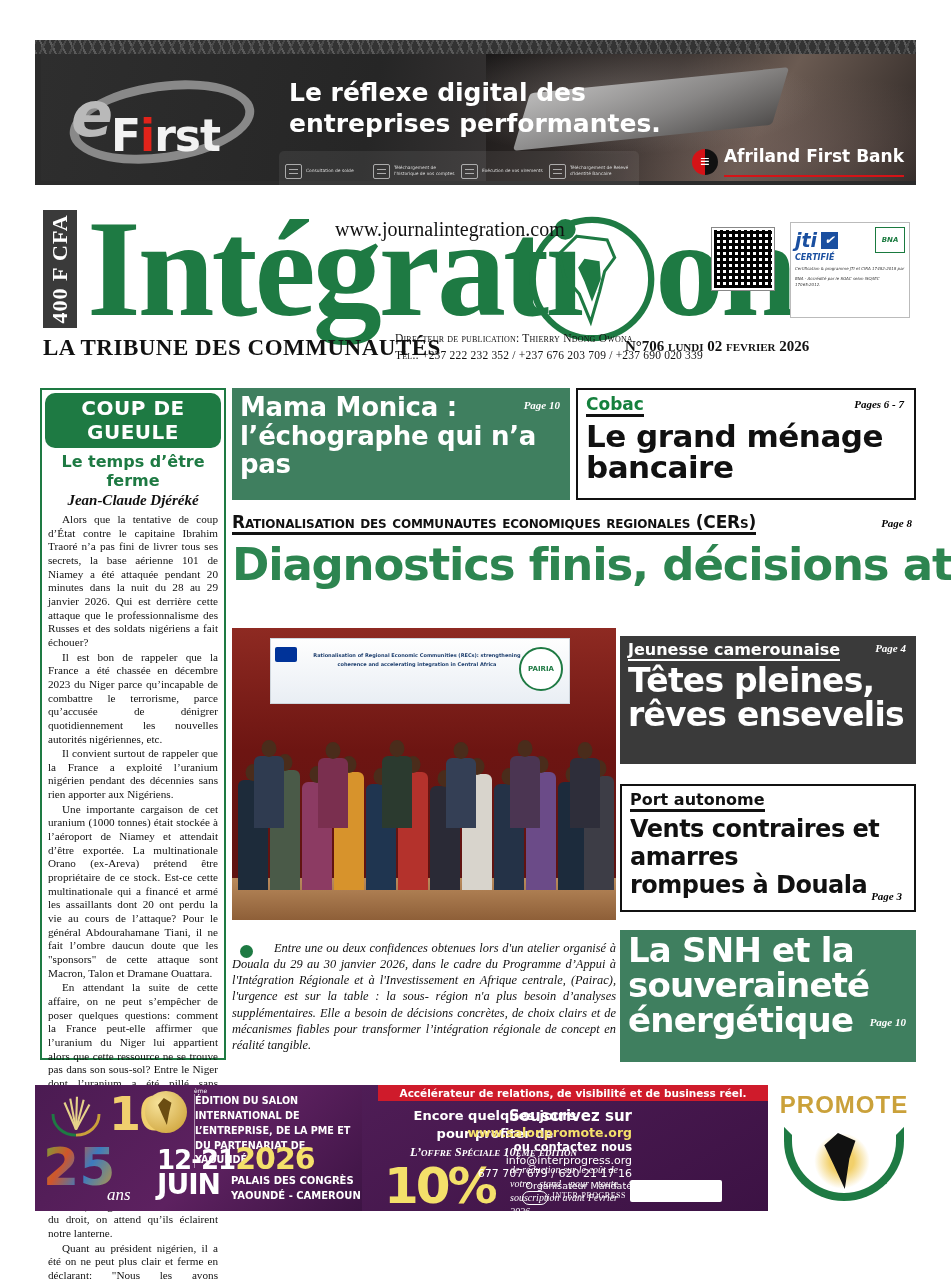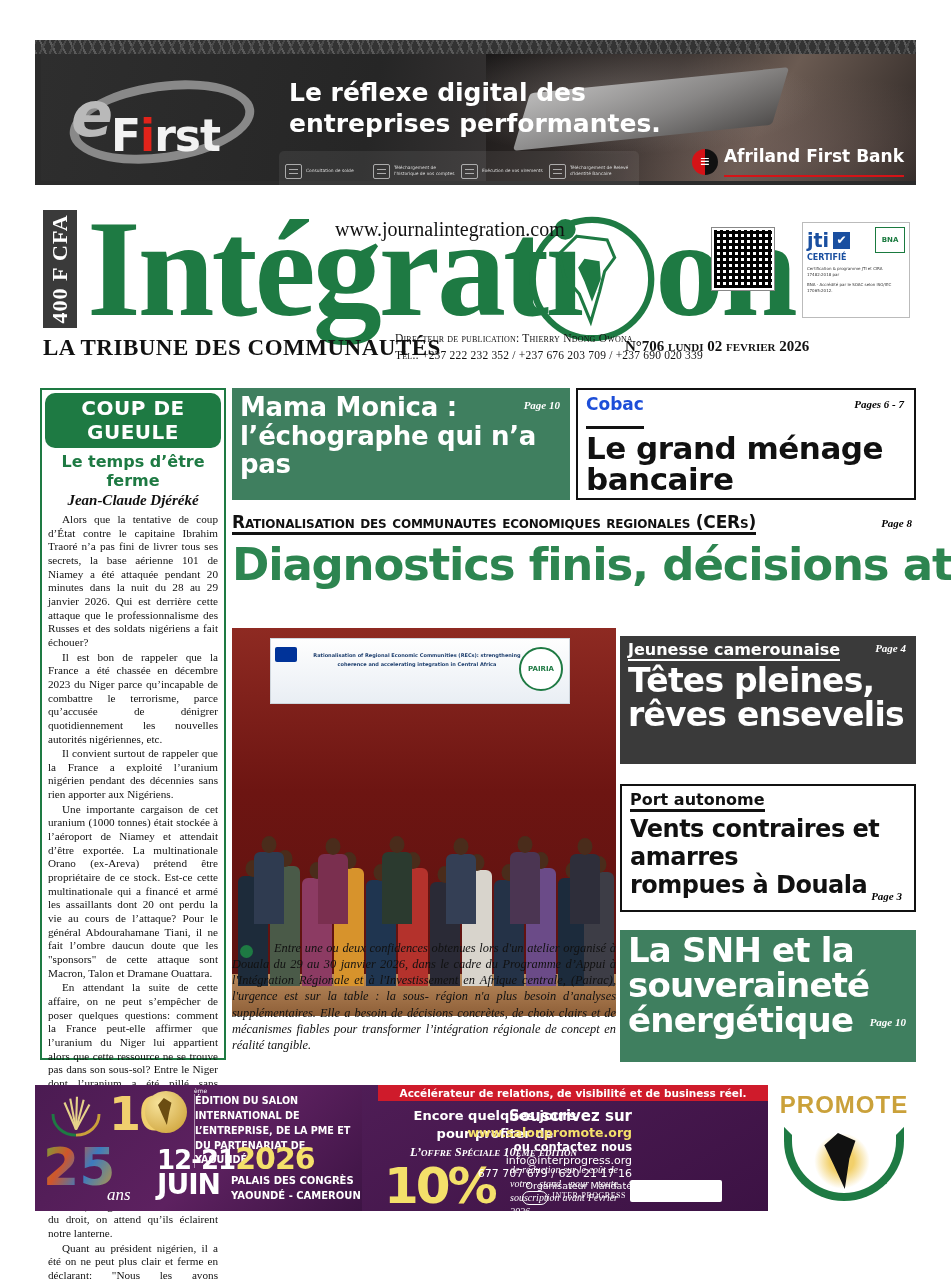--- a/index.html
+++ b/index.html
@@ -140,22 +140,22 @@
     font-variant: small-caps; font-weight: 700;
   }
   .qr {
     position: absolute; right: 142px; top: 28px; width: 62px; height: 62px;
     background:
       repeating-linear-gradient(90deg,#000 0 3px,#fff 3px 6px),
       repeating-linear-gradient(0deg,#000 0 3px,#fff 3px 6px);
     background-blend-mode: multiply; border: 2px solid #fff; outline: 1px solid #888;
   }
   .jti {
-    position: absolute; right: 6px; top: 22px; width: 108px; height: 96px;
-    border: 1px solid #bbb; background: #fff; padding: 4px;
+    position: absolute; right: 6px; top: 22px; width: 120px; height: 96px;
+    border: 1px solid #bbb; background: #fff; padding: 4px; font-style: italic;
   }
   .jti-row { display: flex; align-items: center; gap: 4px; }
   .jti-logo { font-family: "DejaVu Sans", sans-serif; font-weight: 700; font-size: 19px; color: #1a4fa0; }
   .jti-check {
     width: 17px; height: 17px; background: #1a4fa0; color: #fff; font-size: 12px;
     display: flex; align-items: center; justify-content: center;
   }
   .jti-bna {
     margin-left: auto; width: 30px; height: 26px; border: 1px solid #1a7a3f;
     font-family: "DejaVu Sans", sans-serif; font-size: 7px; color: #1a7a3f;
@@ -204,21 +204,21 @@
   }
   .mama .pagetag { position: absolute; right: 10px; top: 11px; }
 
   
   .cobac {
     position: absolute; left: 576px; top: 388px; width: 340px; height: 112px;
     border: 2px solid #111; background: #fff; padding: 4px 8px;
   }
   .cobac .kicker {
     font-family: "DejaVu Sans", sans-serif; font-weight: 700; font-size: 17px;
-    color: #1d4ed8; border-bottom: 3px solid #111; display: inline-block; padding-bottom: 12px;
+    color: #15803d; border-bottom: 3px solid #111; display: inline-block; padding-bottom: 0;
   }
   .cobac h2 {
     font-family: "DejaVu Sans", sans-serif; font-weight: 700; font-size: 31px;
     line-height: 1.0; color: #111; margin-top: 4px; letter-spacing: -.5px;
   }
   .cobac .pagetag { position: absolute; right: 10px; top: 8px; }
 
   
   .lead {
     position: absolute; left: 232px; top: 512px; width: 684px; height: 110px;
@@ -230,21 +230,21 @@
   }
   .lead .pagetag { position: absolute; right: 4px; top: 5px; }
   .lead h1 {
     font-family: "DejaVu Sans", sans-serif; font-weight: 700; font-size: 45px;
     color: #2d8550; line-height: 1.05; margin-top: 6px; letter-spacing: -1.2px;
     white-space: nowrap;
   }
 
   
   .photo {
-    position: absolute; left: 232px; top: 628px; width: 384px; height: 388px;
+    position: absolute; left: 232px; top: 628px; width: 384px; height: 292px;
     overflow: hidden; background: #ec4899;
   }
   .ph-wall {
     position: absolute; inset: 0;
     background: linear-gradient(180deg,#8e2a22 0%,#6d1512 42%,#5a1210 100%);
   }
   .ph-banner {
     position: absolute; left: 38px; top: 10px; width: 300px; height: 66px;
     background: linear-gradient(180deg,#fefefe,#e9eef4);
     border: 1px solid #cfd6dd;

